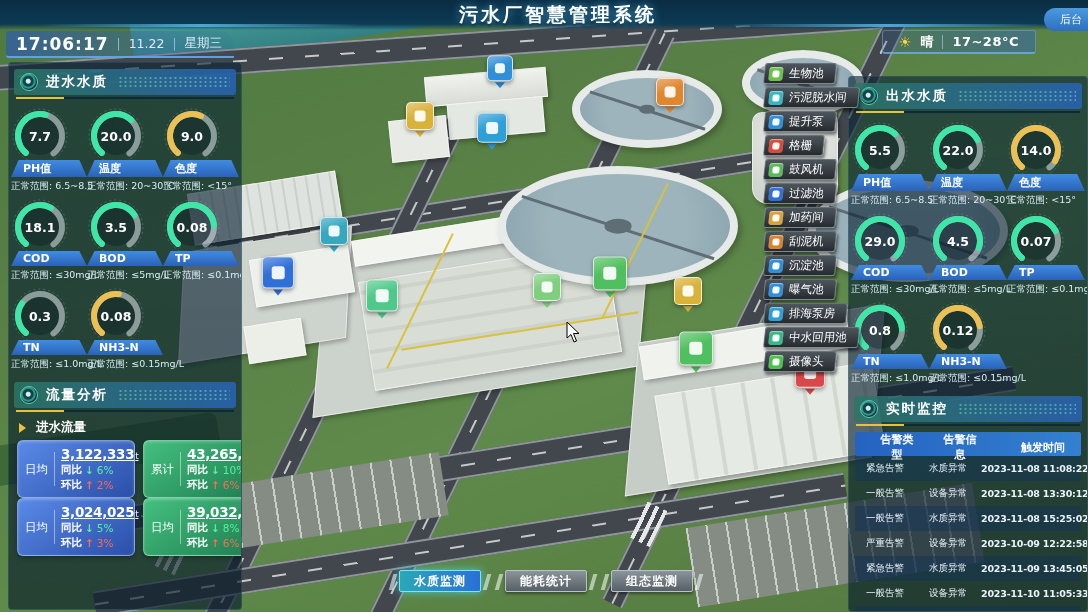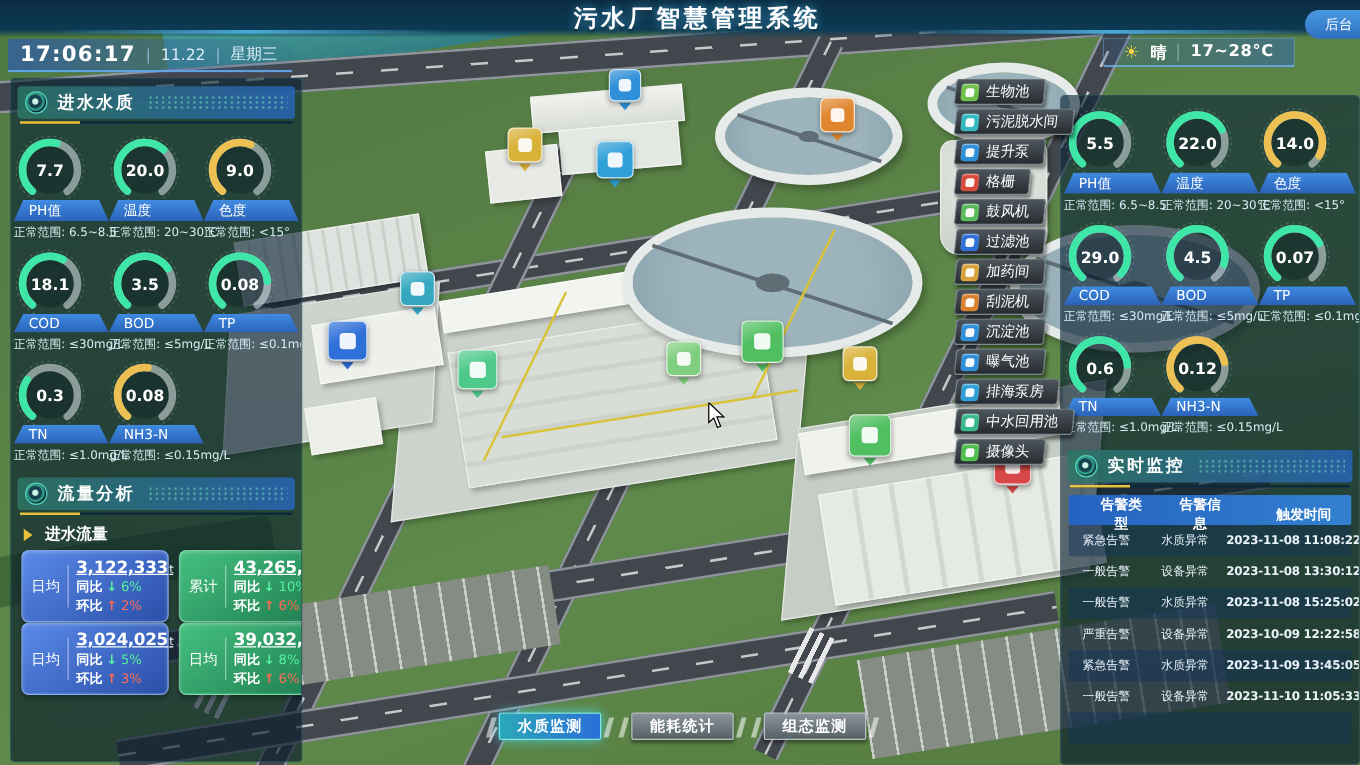--- a/index.html
+++ b/index.html
@@ -121,21 +121,21 @@
   .sec-line{height:2px;margin:2px 2px 0;background:#0b2a3a;position:relative;}
   .sec-line i{position:absolute;left:0;top:0;height:2px;width:48px;background:#e8c23a;}
 
   
   .ggrid{display:flex;flex-wrap:wrap;padding:8px 2px 0;}
   .gauge{width:33.33%;display:flex;flex-direction:column;margin-bottom:5px;}
   .dial{position:relative;width:58px;height:58px;}
   .dial svg{position:absolute;inset:0;}
   .gval{position:absolute;inset:0;display:flex;align-items:center;justify-content:center;
       font-size:12.5px;font-weight:bold;}
-  .gplate{margin-top:-5px;padding:1px 12px;font-size:11px;font-weight:normal;white-space:nowrap;
+  .gplate{margin-top:-5px;padding:1px 12px;font-size:11px;font-weight:bold;white-space:nowrap;
       background:linear-gradient(180deg,#3f8ce2,#2a62b8);
       clip-path:polygon(10% 0,90% 0,100% 100%,0 100%);}
   .grange{margin-top:3px;font-size:9.5px;color:#d8ecf4;white-space:nowrap;}
 
   
   .flow-label{display:flex;align-items:center;margin:7px 10px 4px;font-size:12.5px;font-weight:bold;}
   .tri{width:0;height:0;border:5px solid transparent;border-left:7px solid #e8c23a;margin-right:5px;}
   .flow-cards{display:flex;gap:8px;padding:0 8px;}
   .fcard{flex:1;height:58px;border-radius:6px;display:flex;align-items:center;gap:6px;padding:5px 7px;
       box-shadow:inset 0 1px 3px rgba(255,255,255,.25),0 2px 4px rgba(0,0,0,.3);}
@@ -502,20 +502,30 @@
                 <span class="arr up">↑</span>
                 <span class="up">6%</span>
               </div>
             </div>
           </div>
         </div>
       </div>
   </div>
 
   <div class="panel rpanel">
+    <div class="sec">
+      <div class="sec-header">
+        <span class="sec-ico"></span>
+        <span class="sec-title">出水水质</span>
+        <span class="sec-dots"></span>
+      </div>
+      <div class="sec-line">
+          <i></i>
+        </div>
+    </div>
     <div class="ggrid" id="outlet-gauges">
         <div class="gauge">
           <div class="dial">
             <svg width="58" height="58" viewBox="0 0 58 58">
               <circle cx="29" cy="29" r="27" fill="none" stroke="rgba(160,185,195,.3)" stroke-width="1" stroke-dasharray="2 3"></circle>
               <circle cx="29" cy="29" r="19" fill="rgba(8,24,32,.35)"></circle>
               <circle cx="29" cy="29" r="22" fill="none" stroke="rgba(222,230,235,.55)" stroke-width="6" stroke-linecap="round" stroke-dasharray="107.81945987120169 138.23007675795088" transform="rotate(130 29 29)"></circle>
               <circle cx="29" cy="29" r="22" fill="none" stroke="#3ee6a8" stroke-width="6" stroke-linecap="round" stroke-dasharray="70.0826489162811 138.23007675795088" transform="rotate(130 29 29)"></circle>
             </svg>
             <div class="gval">5.5</div>
@@ -589,21 +599,21 @@
           <div class="grange">正常范围: ≤0.1mg/L</div>
         </div>
         <div class="gauge">
           <div class="dial">
             <svg width="58" height="58" viewBox="0 0 58 58">
               <circle cx="29" cy="29" r="27" fill="none" stroke="rgba(160,185,195,.3)" stroke-width="1" stroke-dasharray="2 3"></circle>
               <circle cx="29" cy="29" r="19" fill="rgba(8,24,32,.35)"></circle>
               <circle cx="29" cy="29" r="22" fill="none" stroke="rgba(222,230,235,.55)" stroke-width="6" stroke-linecap="round" stroke-dasharray="107.81945987120169 138.23007675795088" transform="rotate(130 29 29)"></circle>
               <circle cx="29" cy="29" r="22" fill="none" stroke="#3ee6a8" stroke-width="6" stroke-linecap="round" stroke-dasharray="86.25556789696135 138.23007675795088" transform="rotate(130 29 29)"></circle>
             </svg>
-            <div class="gval">0.6</div>
+            <div class="gval">0.8</div>
           </div>
           <div class="gplate">TN</div>
           <div class="grange">正常范围: ≤1.0mg/L</div>
         </div>
         <div class="gauge">
           <div class="dial">
             <svg width="58" height="58" viewBox="0 0 58 58">
               <circle cx="29" cy="29" r="27" fill="none" stroke="rgba(160,185,195,.3)" stroke-width="1" stroke-dasharray="2 3"></circle>
               <circle cx="29" cy="29" r="19" fill="rgba(8,24,32,.35)"></circle>
               <circle cx="29" cy="29" r="22" fill="none" stroke="rgba(222,230,235,.55)" stroke-width="6" stroke-linecap="round" stroke-dasharray="107.81945987120169 138.23007675795088" transform="rotate(130 29 29)"></circle>

